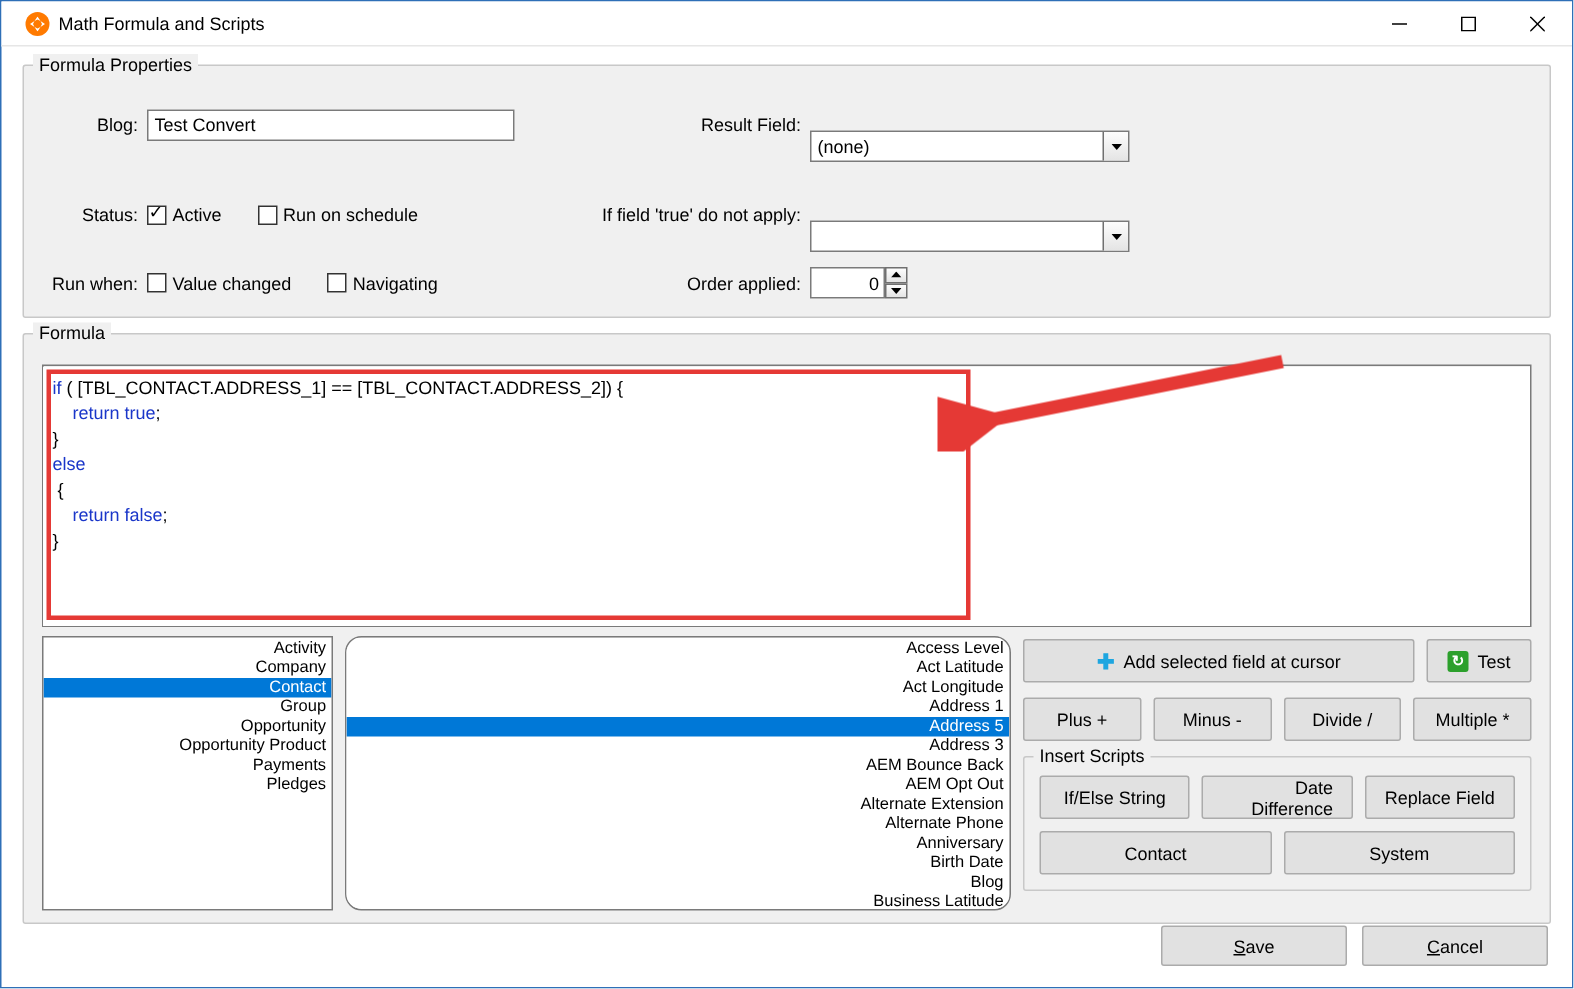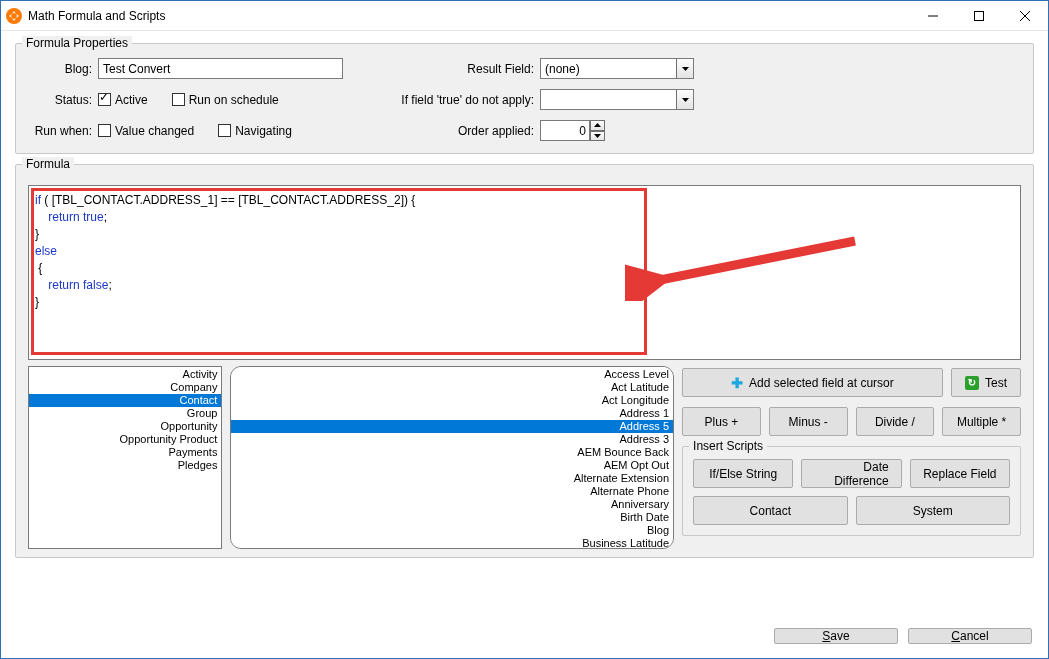--- a/index.html
+++ b/index.html
@@ -1,37 +1,37 @@
 <!DOCTYPE html>
 <html><head>
 <meta charset="utf-8">
 <style>
   *{box-sizing:border-box;margin:0;padding:0;font-family:"Segoe UI",Tahoma,Arial,sans-serif;font-size:12px;}
   body{background:#fff;}
   .window{width:1049px;height:659px;border:1px solid #2e6fb7;position:relative;background:#fff;}
-  .titlebar{height:30px;display:flex;align-items:center;padding:0 0 0 5px;background:#fff;border-bottom:1px solid #e6e6e6;}
+  .titlebar{height:30px;display:flex;align-items:center;padding:0 0 0 16px;background:#fff;border-bottom:1px solid #e6e6e6;}
   .titlebar .app-icon{width:16px;height:16px;border-radius:50%;background:#ff7a00;display:flex;align-items:center;justify-content:center;margin-right:6px;}
   .titlebar .app-icon svg{width:10px;height:10px;}
   .titlebar .title{font-size:12px;color:#000;}
   .win-controls{margin-left:auto;display:flex;height:100%;}
   .win-btn{width:46px;height:30px;display:flex;align-items:center;justify-content:center;font-size:13px;color:#000;cursor:pointer;font-family:Arial,sans-serif;}
   .client{padding:12px 14px;}
   .fieldset{border:1px solid #c8c8c8;border-radius:2px;padding:14px 14px 12px 14px;position:relative;margin-bottom:10px;background:#f0f0f0;}
   .fieldset .legend{position:absolute;top:-8px;left:6px;background:inherit;padding:0 4px;}
   .row{display:flex;align-items:center;margin-bottom:10px;}
   .row:last-child{margin-bottom:0;}
   .lbl{width:68px;text-align:right;padding-right:6px;}
   .lbl2{width:145px;text-align:right;padding-right:6px;}
   .textbox{width:245px;height:21px;border:1px solid #7a7a7a;background:#fff;padding:1px 4px;}
   .cbwrap{display:flex;align-items:center;margin-right:24px;}
   .cb{appearance:none;width:13px;height:13px;border:1px solid #333;background:#fff;margin-right:4px;position:relative;cursor:pointer;}
   .cb:checked::after{content:"✓";position:absolute;top:-3px;left:0;font-size:12px;line-height:13px;}
   .col-left{display:flex;align-items:center;width:365px;}
   .col-right{display:flex;align-items:center;}
-  .combo{position:relative;width:154px;height:21px;border:1px solid #7a7a7a;background:#fff;display:flex;align-items:center;padding-left:4px;cursor:pointer;}
+  .combo{position:relative;width:213px;height:21px;border:1px solid #7a7a7a;background:#fff;display:flex;align-items:center;padding-left:4px;cursor:pointer;margin-top:29px;}
   .combo .arrow{position:absolute;right:0;top:0;width:17px;height:19px;background:linear-gradient(#fdfdfd,#e4e4e4);border-left:1px solid #707070;display:flex;align-items:center;justify-content:center;}
   .combo .arrow svg{width:7px;height:4px;}
   .spinner-wrap{display:flex;align-items:center;}
   .spinner{width:50px;height:21px;border:1px solid #7a7a7a;background:#fff;text-align:right;padding-right:3px;}
   .spin-btns{display:flex;flex-direction:column;width:15px;height:21px;}
   .spin-btn{flex:1;border:1px solid #707070;background:linear-gradient(#fdfdfd,#e4e4e4);display:flex;align-items:center;justify-content:center;cursor:pointer;}
   .spin-btn svg{width:7px;height:4px;}
 
   .formula-set{padding:20px 12px 8px 12px;background:#f0f0f0;}
   .code-area{height:175px;border:1px solid #7a7a7a;background:#fff;padding:6px;font-family:"Courier New",monospace;font-size:13px;line-height:17px;white-space:pre;overflow:auto;position:relative;}
@@ -50,21 +50,21 @@
   .btn{height:29px;border:1px solid #ababab;background:#e1e1e1;display:flex;align-items:center;justify-content:center;padding:0 12px;cursor:pointer;font-size:12px;border-radius:2px;}
   .btn.wide{flex:1;}
   .btn .ic{margin-right:6px;}
   .plus-ic{color:#1ea6e0;font-weight:bold;font-size:14px;}
   .test-ic{width:14px;height:14px;background:#2ca02c;border-radius:2px;display:flex;align-items:center;justify-content:center;color:#fff;font-size:10px;font-weight:bold;}
 
   .script-fieldset{border:1px solid #c8c8c8;border-radius:2px;padding:12px 10px 10px 10px;position:relative;background:#f0f0f0;}
   .script-fieldset .legend{position:absolute;top:-8px;left:6px;background:#f0f0f0;padding:0 4px;}
 
   .footer{position:absolute;bottom:14px;right:16px;display:flex;gap:10px;}
-  .footer .btn{width:124px;height:16px;}
+  .footer .btn{width:124px;height:27px;}
   .accel{text-decoration:underline;}
 
   .arrow-annot{position:absolute;pointer-events:none;}
 
   ::-webkit-scrollbar{width:17px;}
   ::-webkit-scrollbar-track{background:#f0f0f0;}
   ::-webkit-scrollbar-thumb{background:#c2c2c2;border:1px solid #a0a0a0;}
   ::-webkit-scrollbar-button{background:#f0f0f0;height:17px;border:1px solid #c2c2c2;display:block;}
 </style>
 </head>

